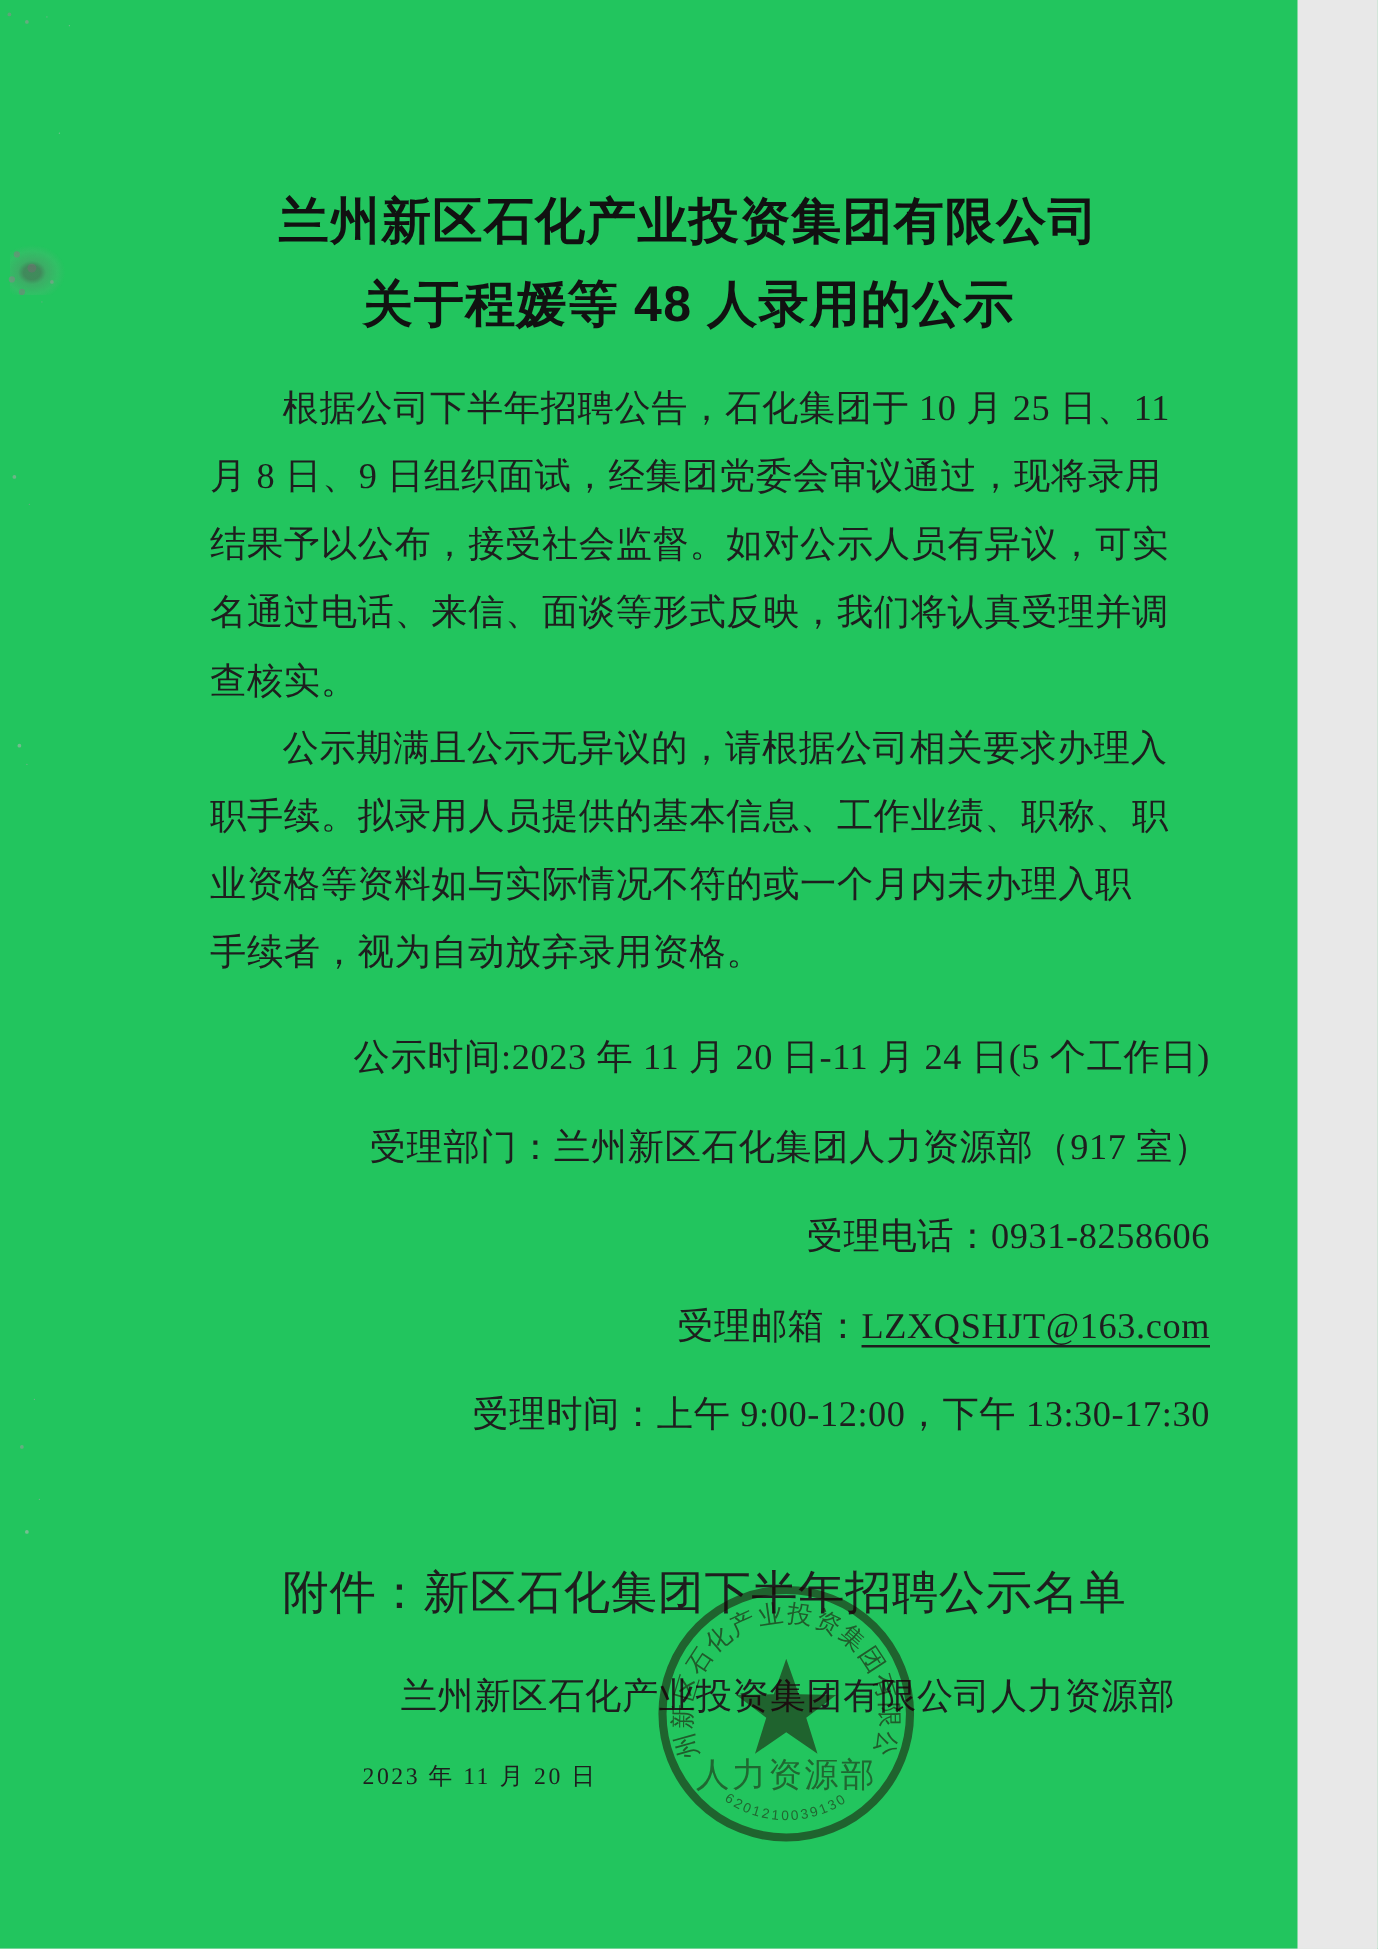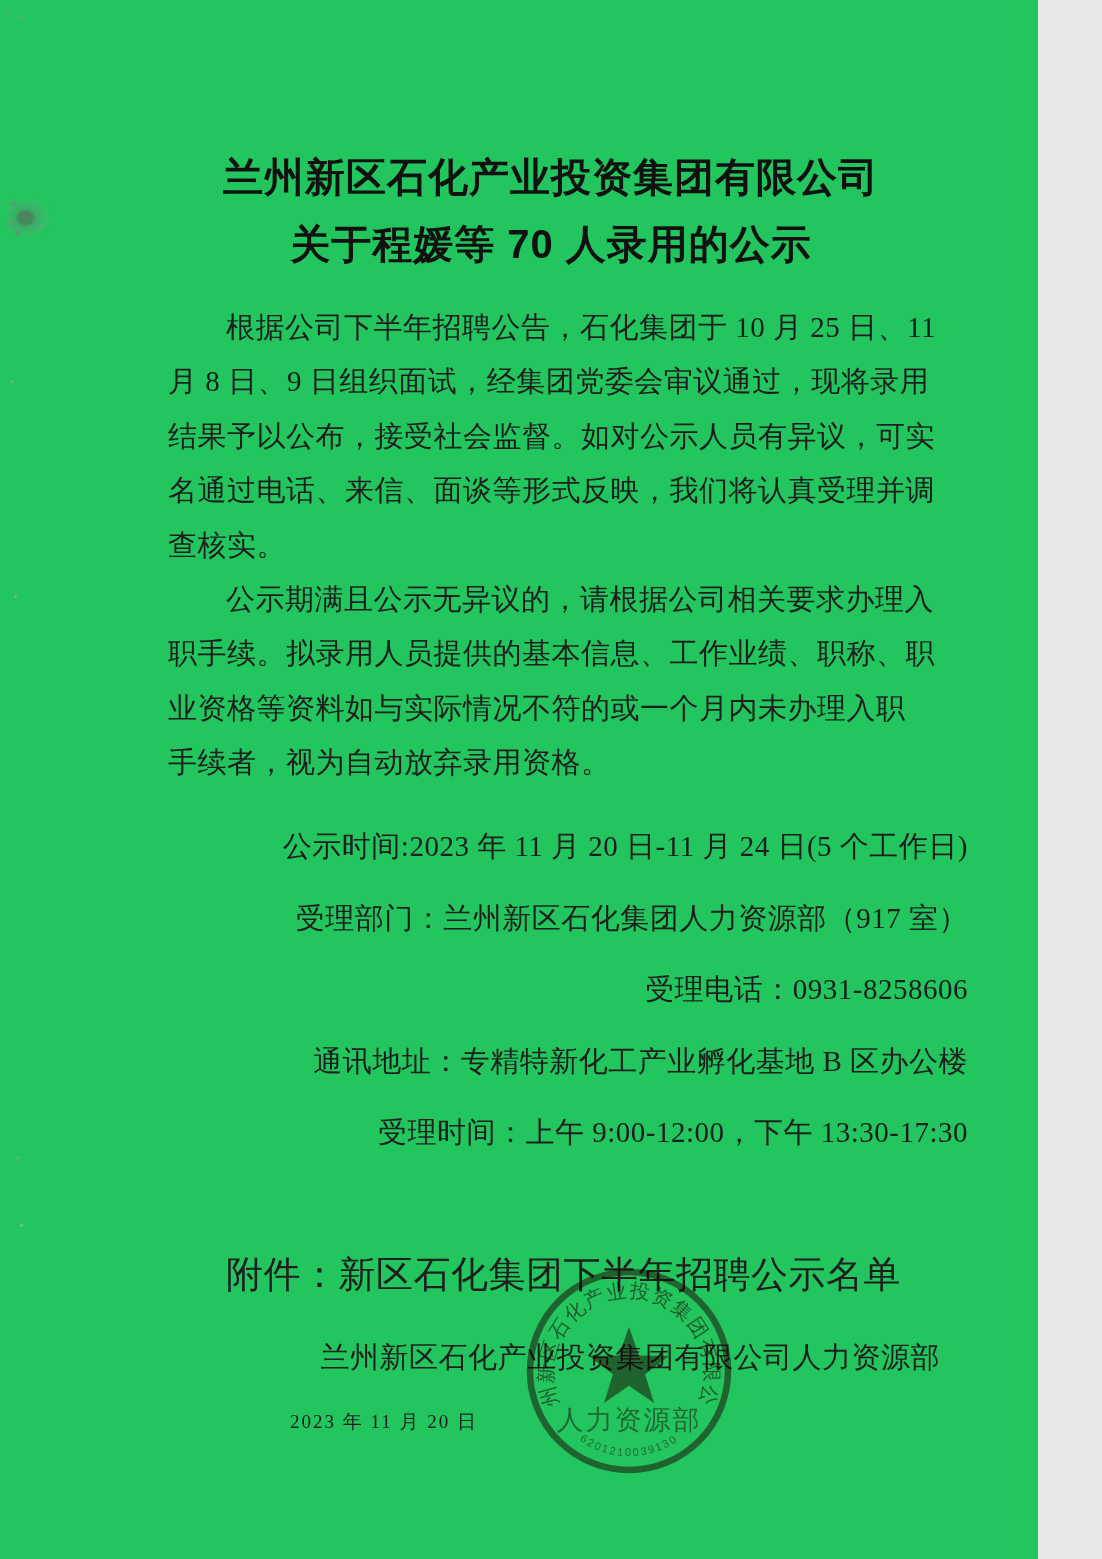--- a/index.html
+++ b/index.html
@@ -83,21 +83,21 @@
 </head>
 <body>
 
 <div class="page">
 
   <div class="speck"></div>
   <div class="smudge"></div>
 
   <div class="title-block">
     <div>兰州新区石化产业投资集团有限公司</div>
-    <div>关于程媛等 70 人录用的公示</div>
+    <div>关于程媛等 48 人录用的公示</div>
   </div>
 
   <div class="body-block">
     <p>根据公司下半年招聘公告，石化集团于 10 月 25 日、11
 月 8 日、9 日组织面试，经集团党委会审议通过，现将录用
 结果予以公布，接受社会监督。如对公示人员有异议，可实
 名通过电话、来信、面谈等形式反映，我们将认真受理并调
 查核实。</p>
     <p>公示期满且公示无异议的，请根据公司相关要求办理入
 职手续。拟录用人员提供的基本信息、工作业绩、职称、职
@@ -109,21 +109,21 @@
     <div class="contact-row">
       <span>公示时间:</span><span>2023 年 11 月 20 日-11 月 24 日(5 个工作日)</span>
     </div>
     <div class="contact-row">
       <span>受理部门：</span><span>兰州新区石化集团人力资源部（917 室）</span>
     </div>
     <div class="contact-row">
       <span>受理电话：</span><span>0931-8258606</span>
     </div>
     <div class="contact-row">
-      <span>通讯地址：</span><span>专精特新化工产业孵化基地 B 区办公楼</span>
+      <span>受理邮箱：</span><span class="u">LZXQSHJT@163.com</span>
     </div>
     <div class="contact-row">
       <span>受理时间：</span><span>上午 9:00-12:00，下午 13:30-17:30</span>
     </div>
   </div>
 
   <div class="attachment-line">附件：新区石化集团下半年招聘公示名单</div>
 
   <div class="signature-line">兰州新区石化产业投资集团有限公司人力资源部</div>
   <div class="date-line">2023 年 11 月 20 日</div>

